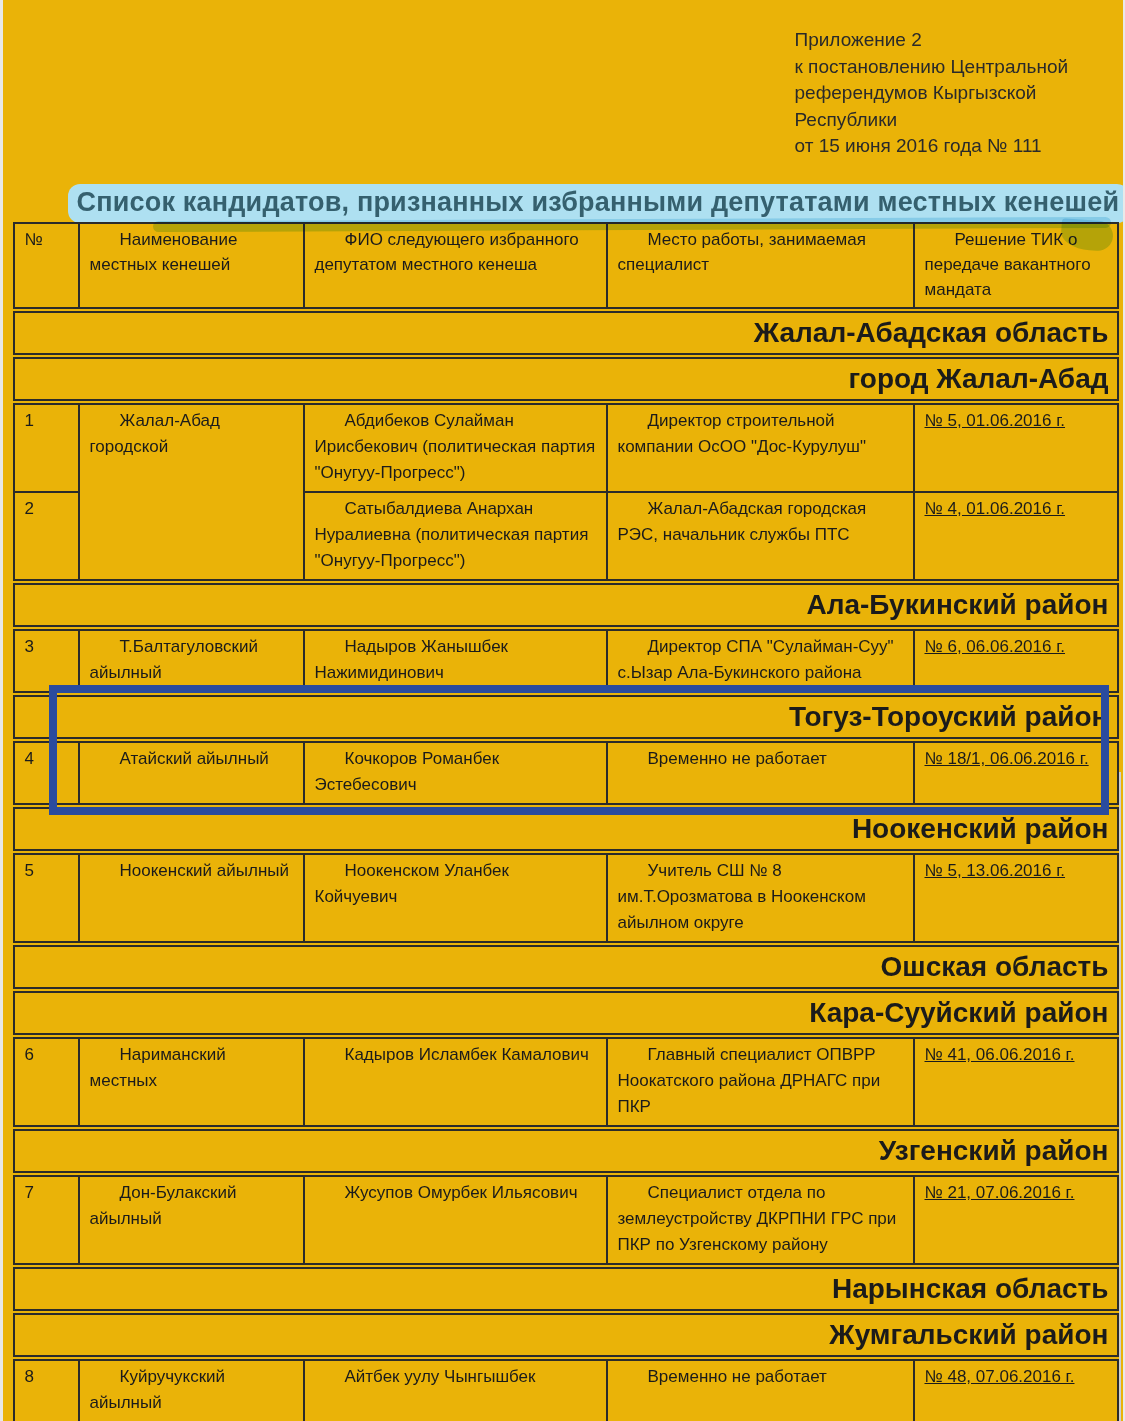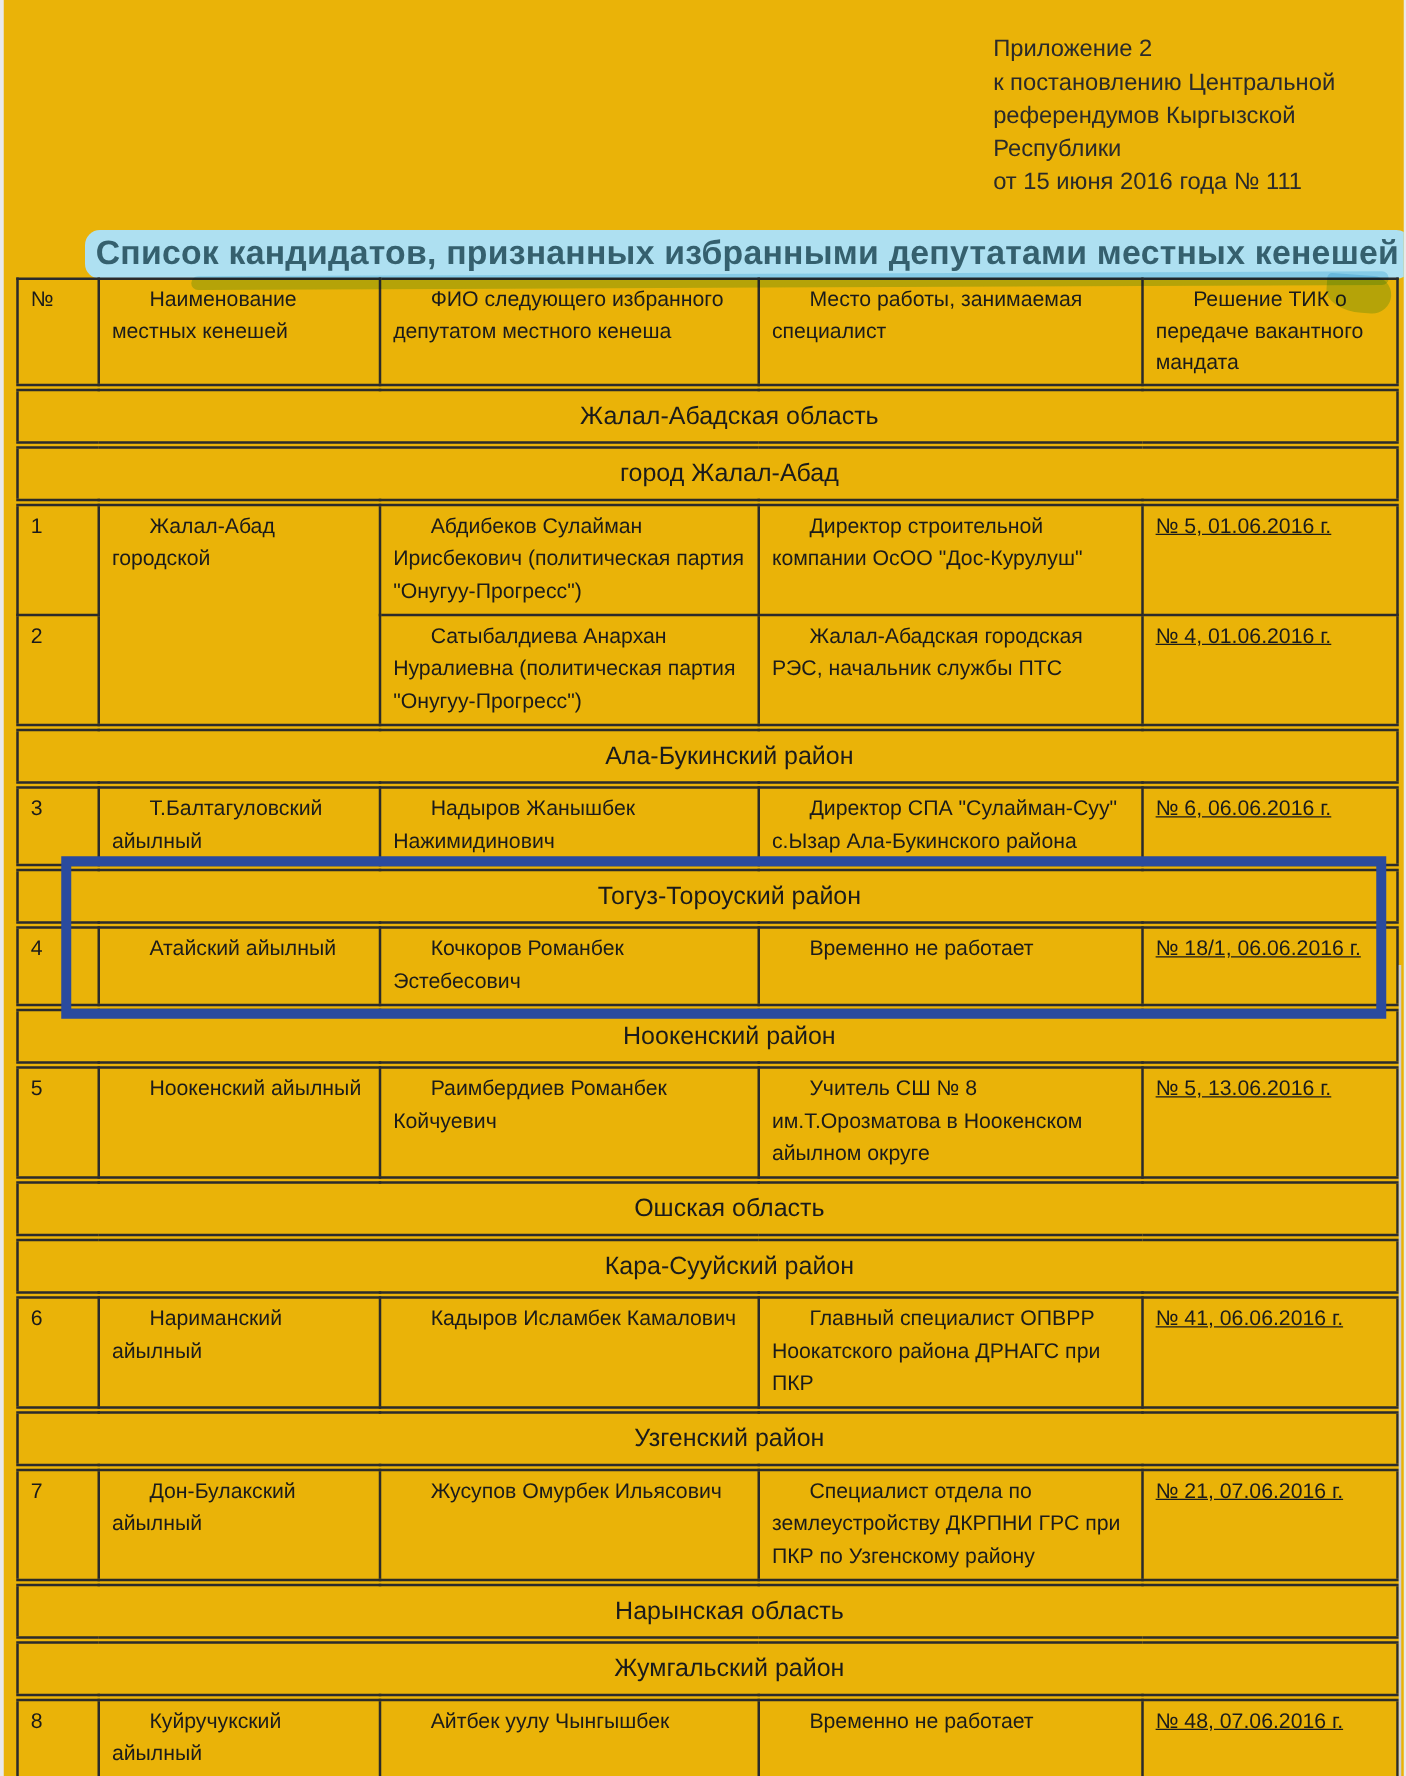--- a/index.html
+++ b/index.html
@@ -57,22 +57,22 @@
   table.doc{border:2px solid var(--line);}
   th.hcell,td.just{
     text-align:justify;text-indent:30px;
   }
   th.hcell{font-weight:bold;line-height:25px;padding-top:5px;}
   th.num-h{text-align:center;text-indent:0;}
   td.num{text-align:center;text-indent:0;padding-left:2px;padding-right:2px;}
   td.decision{text-indent:0;text-align:left;padding-left:8px;text-decoration:underline;}
   tr.section td{
     border-top:6px double var(--line);border-bottom:6px double var(--line);
-    font-size:20px;font-weight:normal;line-height:30px;
-    padding:5px 8px 5px 44px;text-align:center;text-indent:0;
+    font-size:28px;font-weight:bold;line-height:30px;
+    padding:5px 8px 5px 44px;text-align:right;text-indent:0;
   }
   
   .hl-box{
     position:absolute;border:8px solid var(--box);
     box-sizing:border-box;background:transparent;
     pointer-events:none;z-index:5;
   }
   
   .edge-line{
     position:absolute;left:1116px;top:772px;width:2px;height:649px;
@@ -154,33 +154,33 @@
           <td class="just">Кочкоров Романбек Эстебесович</td>
           <td class="just">Временно не работает</td>
           <td class="decision">№ 18/1, 06.06.2016 г.</td>
         </tr>
         <tr class="section">
           <td class="" colspan="5">Ноокенский район</td>
         </tr>
         <tr>
           <td class="num">5</td>
           <td class="just">Ноокенский айылный</td>
-          <td class="just">Раимбердиев Романбек Койчуевич</td>
+          <td class="just">Ноокенском Уланбек Койчуевич</td>
           <td class="just">Учитель СШ № 8 им.Т.Орозматова в Ноокенском айылном округе</td>
           <td class="decision">№ 5, 13.06.2016 г.</td>
         </tr>
         <tr class="section">
           <td class="" colspan="5">Ошская область</td>
         </tr>
         <tr class="section">
           <td class="" colspan="5">Кара-Сууйский район</td>
         </tr>
         <tr>
           <td class="num">6</td>
-          <td class="just">Нариманский айылный</td>
+          <td class="just">Нариманский местных</td>
           <td class="just">Кадыров Исламбек Камалович</td>
           <td class="just">Главный специалист ОПВРР Ноокатского района ДРНАГС при ПКР</td>
           <td class="decision">№ 41, 06.06.2016 г.</td>
         </tr>
         <tr class="section">
           <td class="" colspan="5">Узгенский район</td>
         </tr>
         <tr>
           <td class="num">7</td>
           <td class="just">Дон-Булакский айылный</td>

